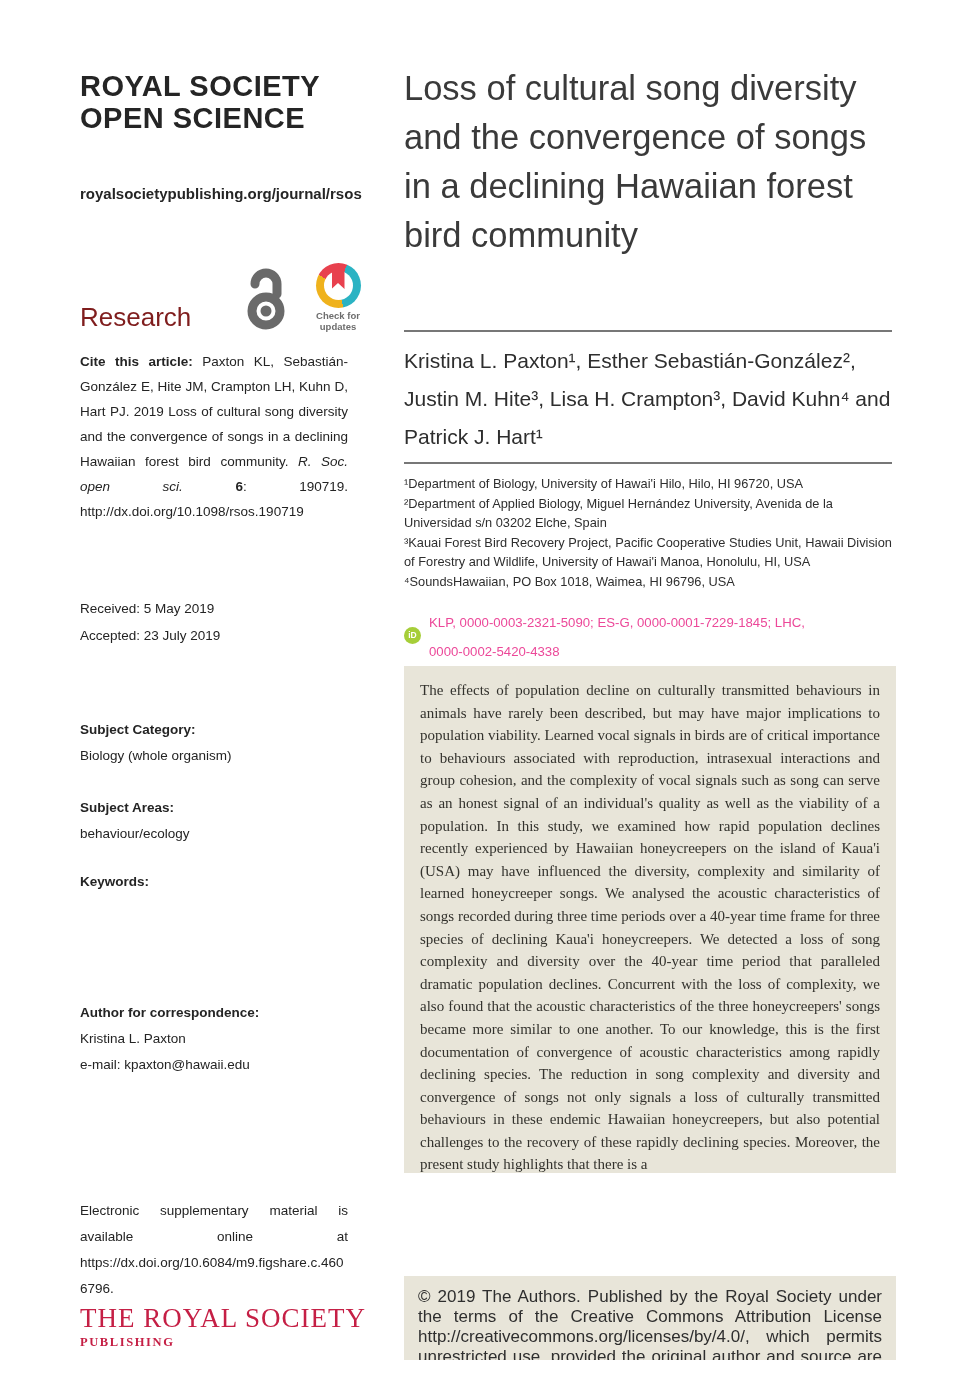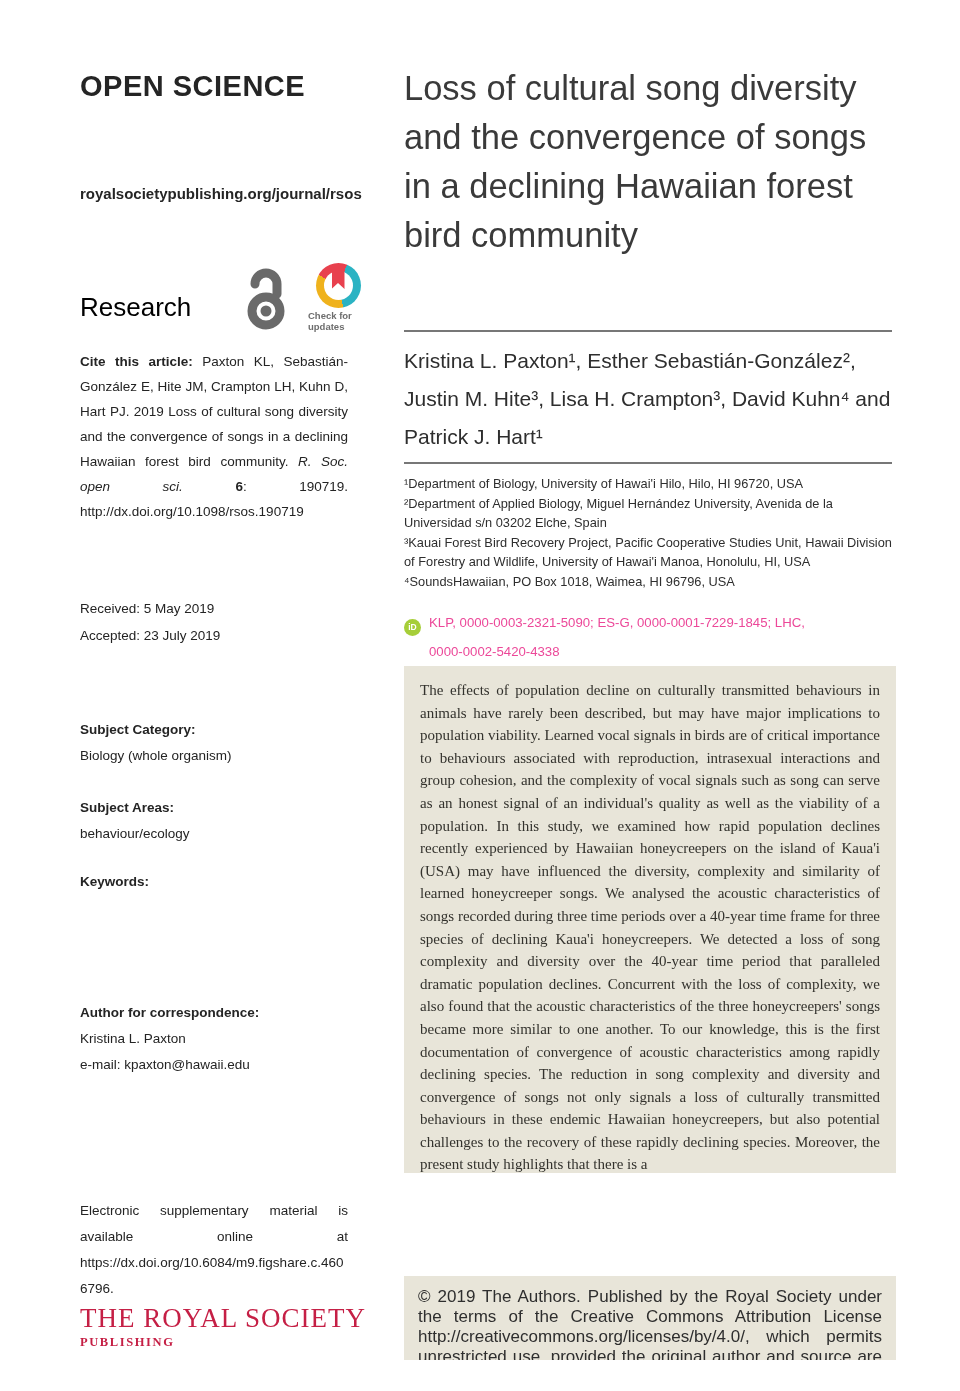--- a/index.html
+++ b/index.html
@@ -4,24 +4,24 @@
 <style>
   * { margin:0; padding:0; box-sizing:border-box; }
   html,body { width:960px; height:1391px; background:#ffffff; position:relative;
               font-family:"Liberation Sans", sans-serif; color:#262626; }
   .abs { position:absolute; }
 
   
   .masthead { left:80px; top:70px; width:290px; font-weight:bold;
               font-size:29px; line-height:32px; letter-spacing:0.5px; color:#252525; }
   .journal-url { left:80px; top:185px; width:290px; font-weight:bold; font-size:15px; color:#252525; }
-  .section-label { left:80px; top:292px; font-size:26px; color:#000000; }
+  .section-label { left:80px; top:302px; font-size:26px; color:#7f1d1d; }
 
   .oa-icon { left:243px; top:265px; width:46px; height:68px; }
-  .check-badge { left:308px; top:263px; width:60px; }
+  .check-badge { left:308px; top:263px; width:60px; text-align:center; }
   .check-ring { width:45px; height:45px; border-radius:50%; margin:0 auto;
     background:conic-gradient(#e8414e 0 22deg, #2bb3c3 22deg 168deg, #efb21c 168deg 298deg, #e8414e 298deg 360deg);
     position:relative; }
   .check-ring .inner { position:absolute; left:8px; top:8px; width:29px; height:29px;
     border-radius:50%; background:#ffffff; }
   .check-ring .bookmark { position:absolute; left:16px; top:6px; width:13px; height:20px;
     background:#e8414e; clip-path:polygon(0 0,100% 0,100% 100%,50% 70%,0 100%); }
   .check-text { font-size:9.5px; line-height:10.5px; font-weight:bold; color:#6d6d6d; margin-top:3px; }
 
   .meta-block { left:80px; width:268px; font-size:13.5px; line-height:25px;
@@ -45,36 +45,37 @@
 
   
   .title { left:404px; top:64px; width:492px; font-size:34.5px; line-height:49px; color:#3a3a3a; }
   .rule { left:404px; width:488px; height:0; border-top:2px solid #777777; }
   .rule-1 { top:330px; }
   .rule-2 { top:462px; }
   .authors { left:404px; top:342px; width:492px; font-size:21px; line-height:38px; color:#2e2e2e; }
   .affils { left:404px; top:474px; width:492px; font-size:12.8px; line-height:19.5px; color:#2e2e2e; }
   .orcid-row { left:404px; top:608px; width:492px; display:flex; gap:8px; }
   .orcid-badge { width:17px; height:17px; border-radius:50%; background:#a6ce39; color:#ffffff;
-    font-size:8.5px; font-weight:bold; text-align:center; line-height:17px; flex:0 0 auto; margin-top:11px; }
+    font-size:8.5px; font-weight:bold; text-align:center; line-height:17px; flex:0 0 auto; margin-top:19px; }
   .orcid-text { font-size:13.2px; line-height:29px; color:#ec4899; width:400px; }
 
   .abstract-box { left:404px; top:666px; width:492px; height:507px; background:#e8e5d9;
     padding:13px 16px; overflow:hidden; }
   .abstract-text { font-family:"Liberation Serif", serif; font-size:15px; line-height:22.6px;
     text-align:justify; color:#33322d; }
 
   .license-box { left:404px; top:1276px; width:492px; height:84px; background:#e8e5d9;
     padding:11px 14px; overflow:hidden; }
   .license-text { font-size:17px; line-height:20px; text-align:justify; color:#2e2e2e; }
 </style>
 </head>
 <body>
 
 <div class="abs masthead">
+  <div>ROYAL SOCIETY</div>
   <div>OPEN SCIENCE</div>
 </div>
 
 <div class="abs journal-url">royalsocietypublishing.org/journal/rsos</div>
 
 <div class="abs section-label">Research</div>
 
 <div class="abs oa-icon">
   <svg width="46" height="68" viewBox="0 0 46 68">
     <path d="M12 19 a11 11 0 0 1 22 0 v10" fill="none" stroke="#6a6a6a" stroke-width="9" stroke-linecap="round"></path>

